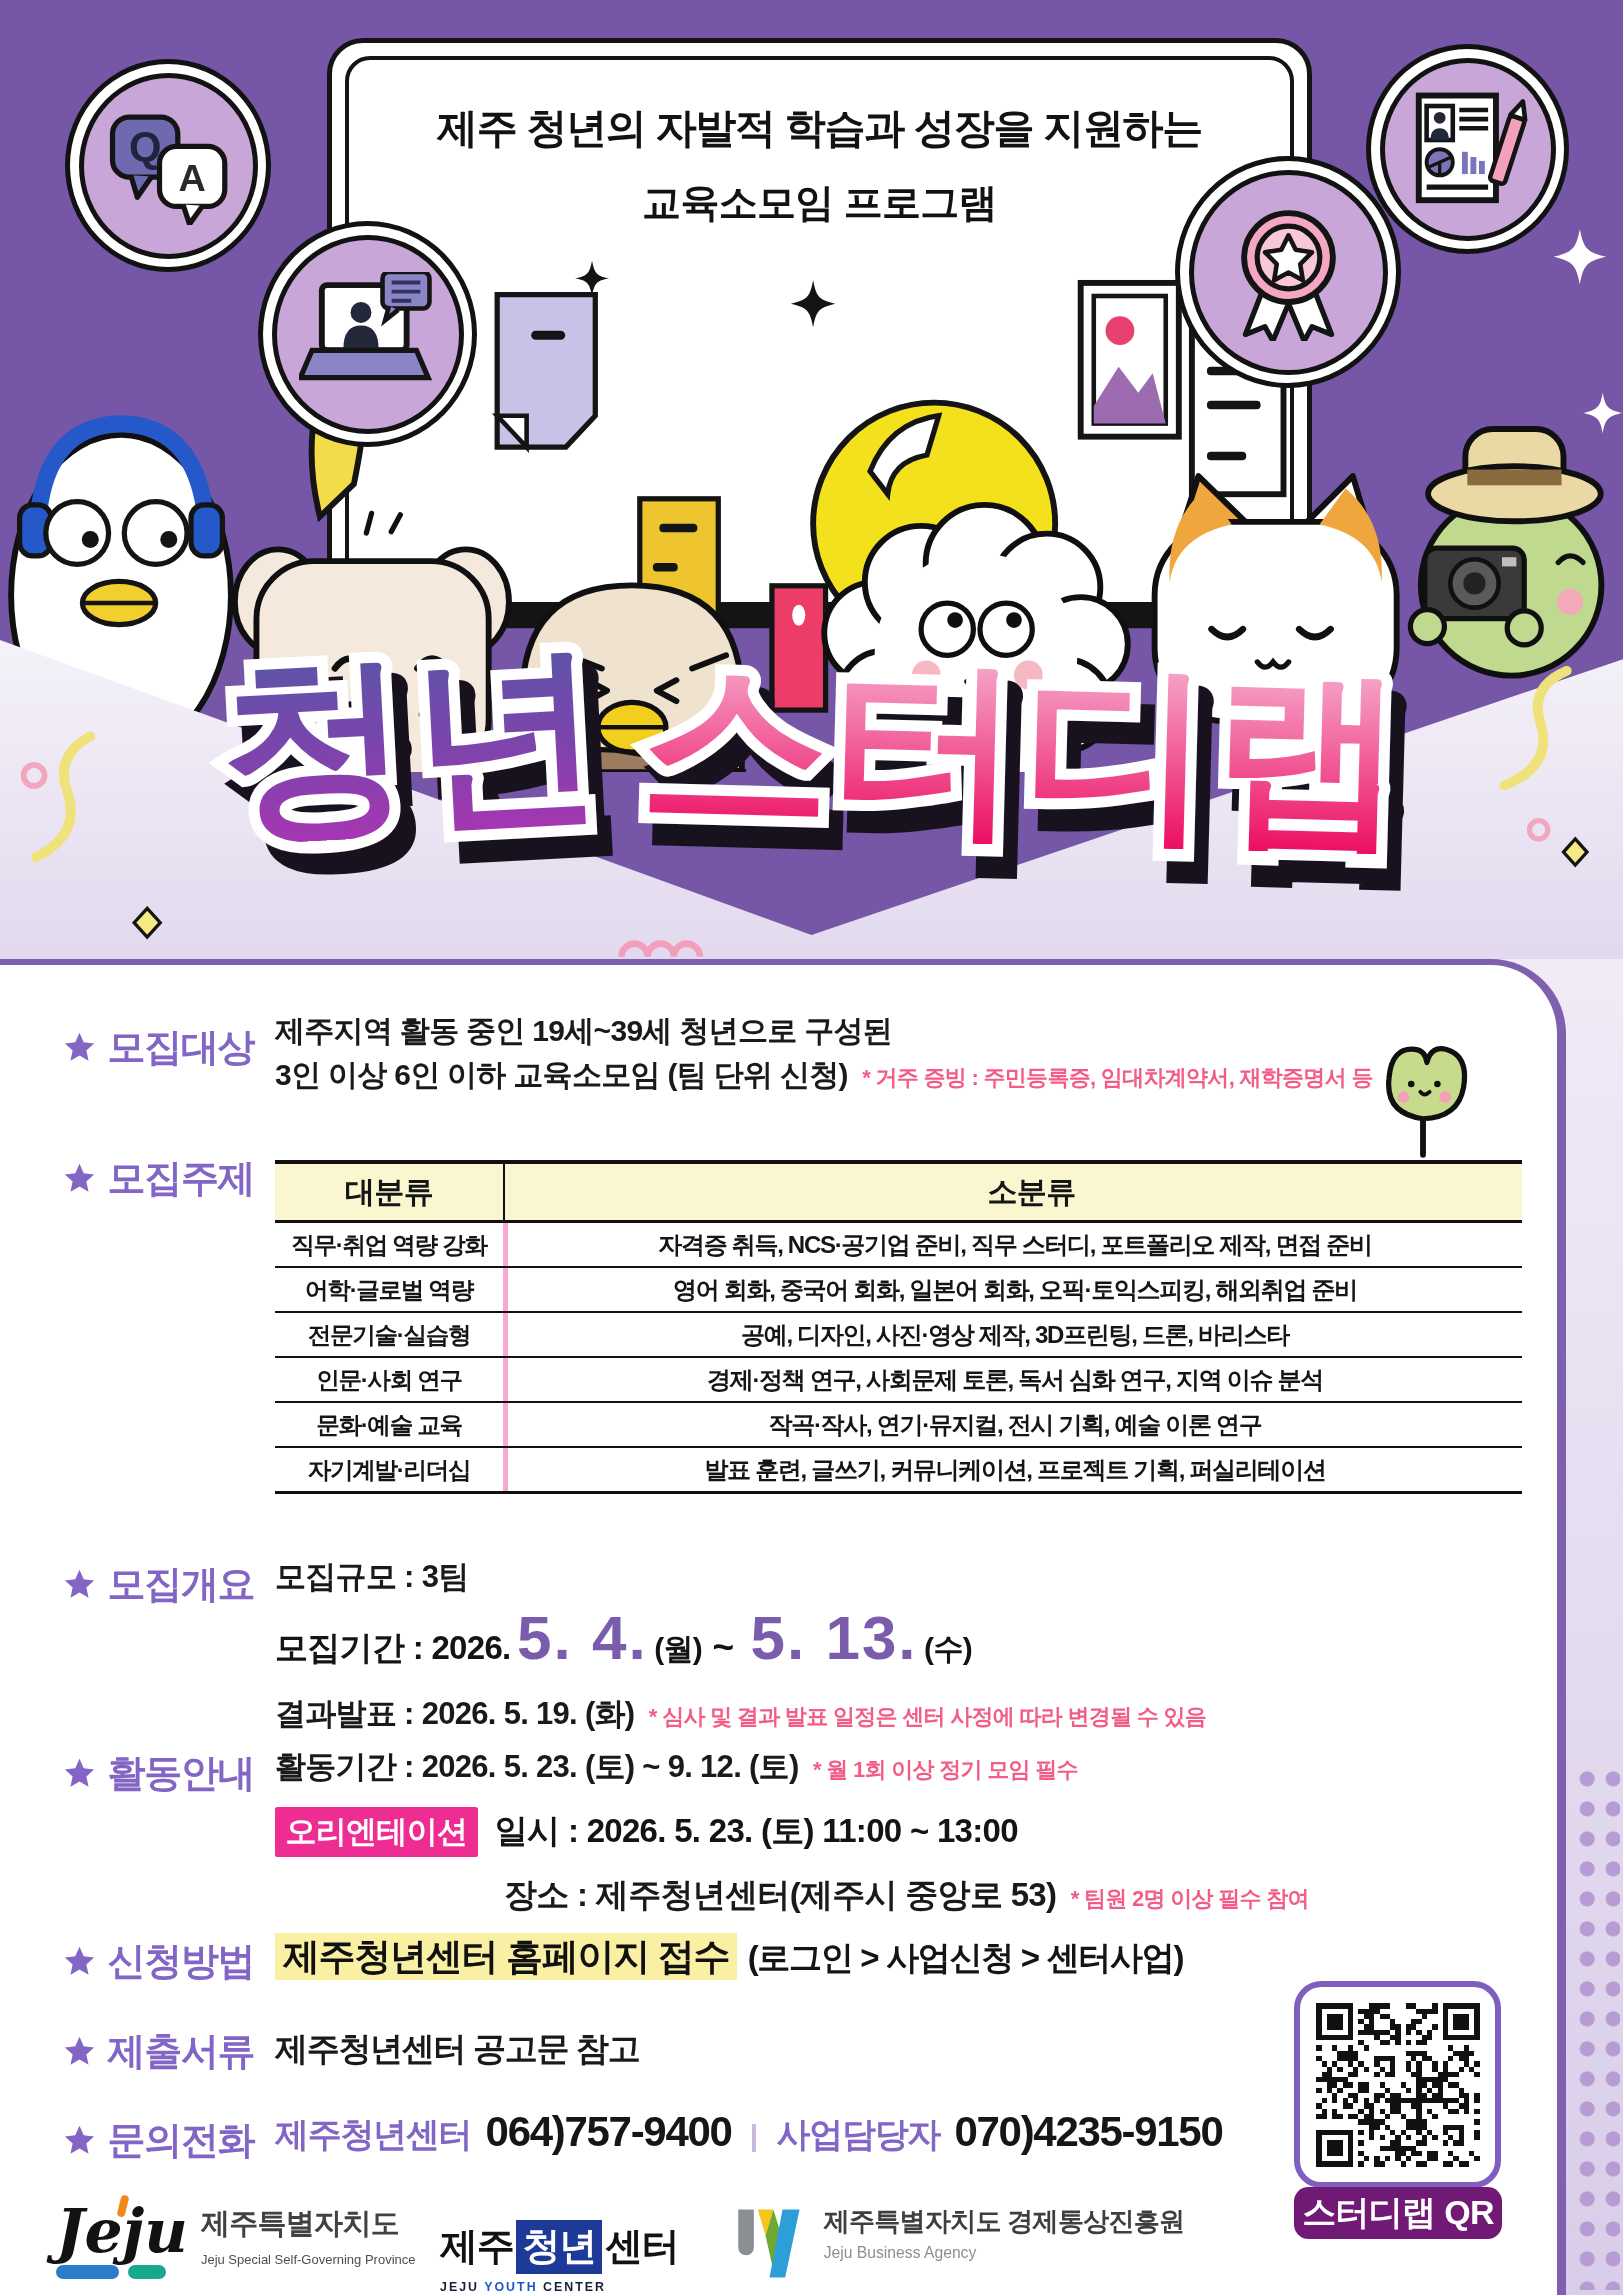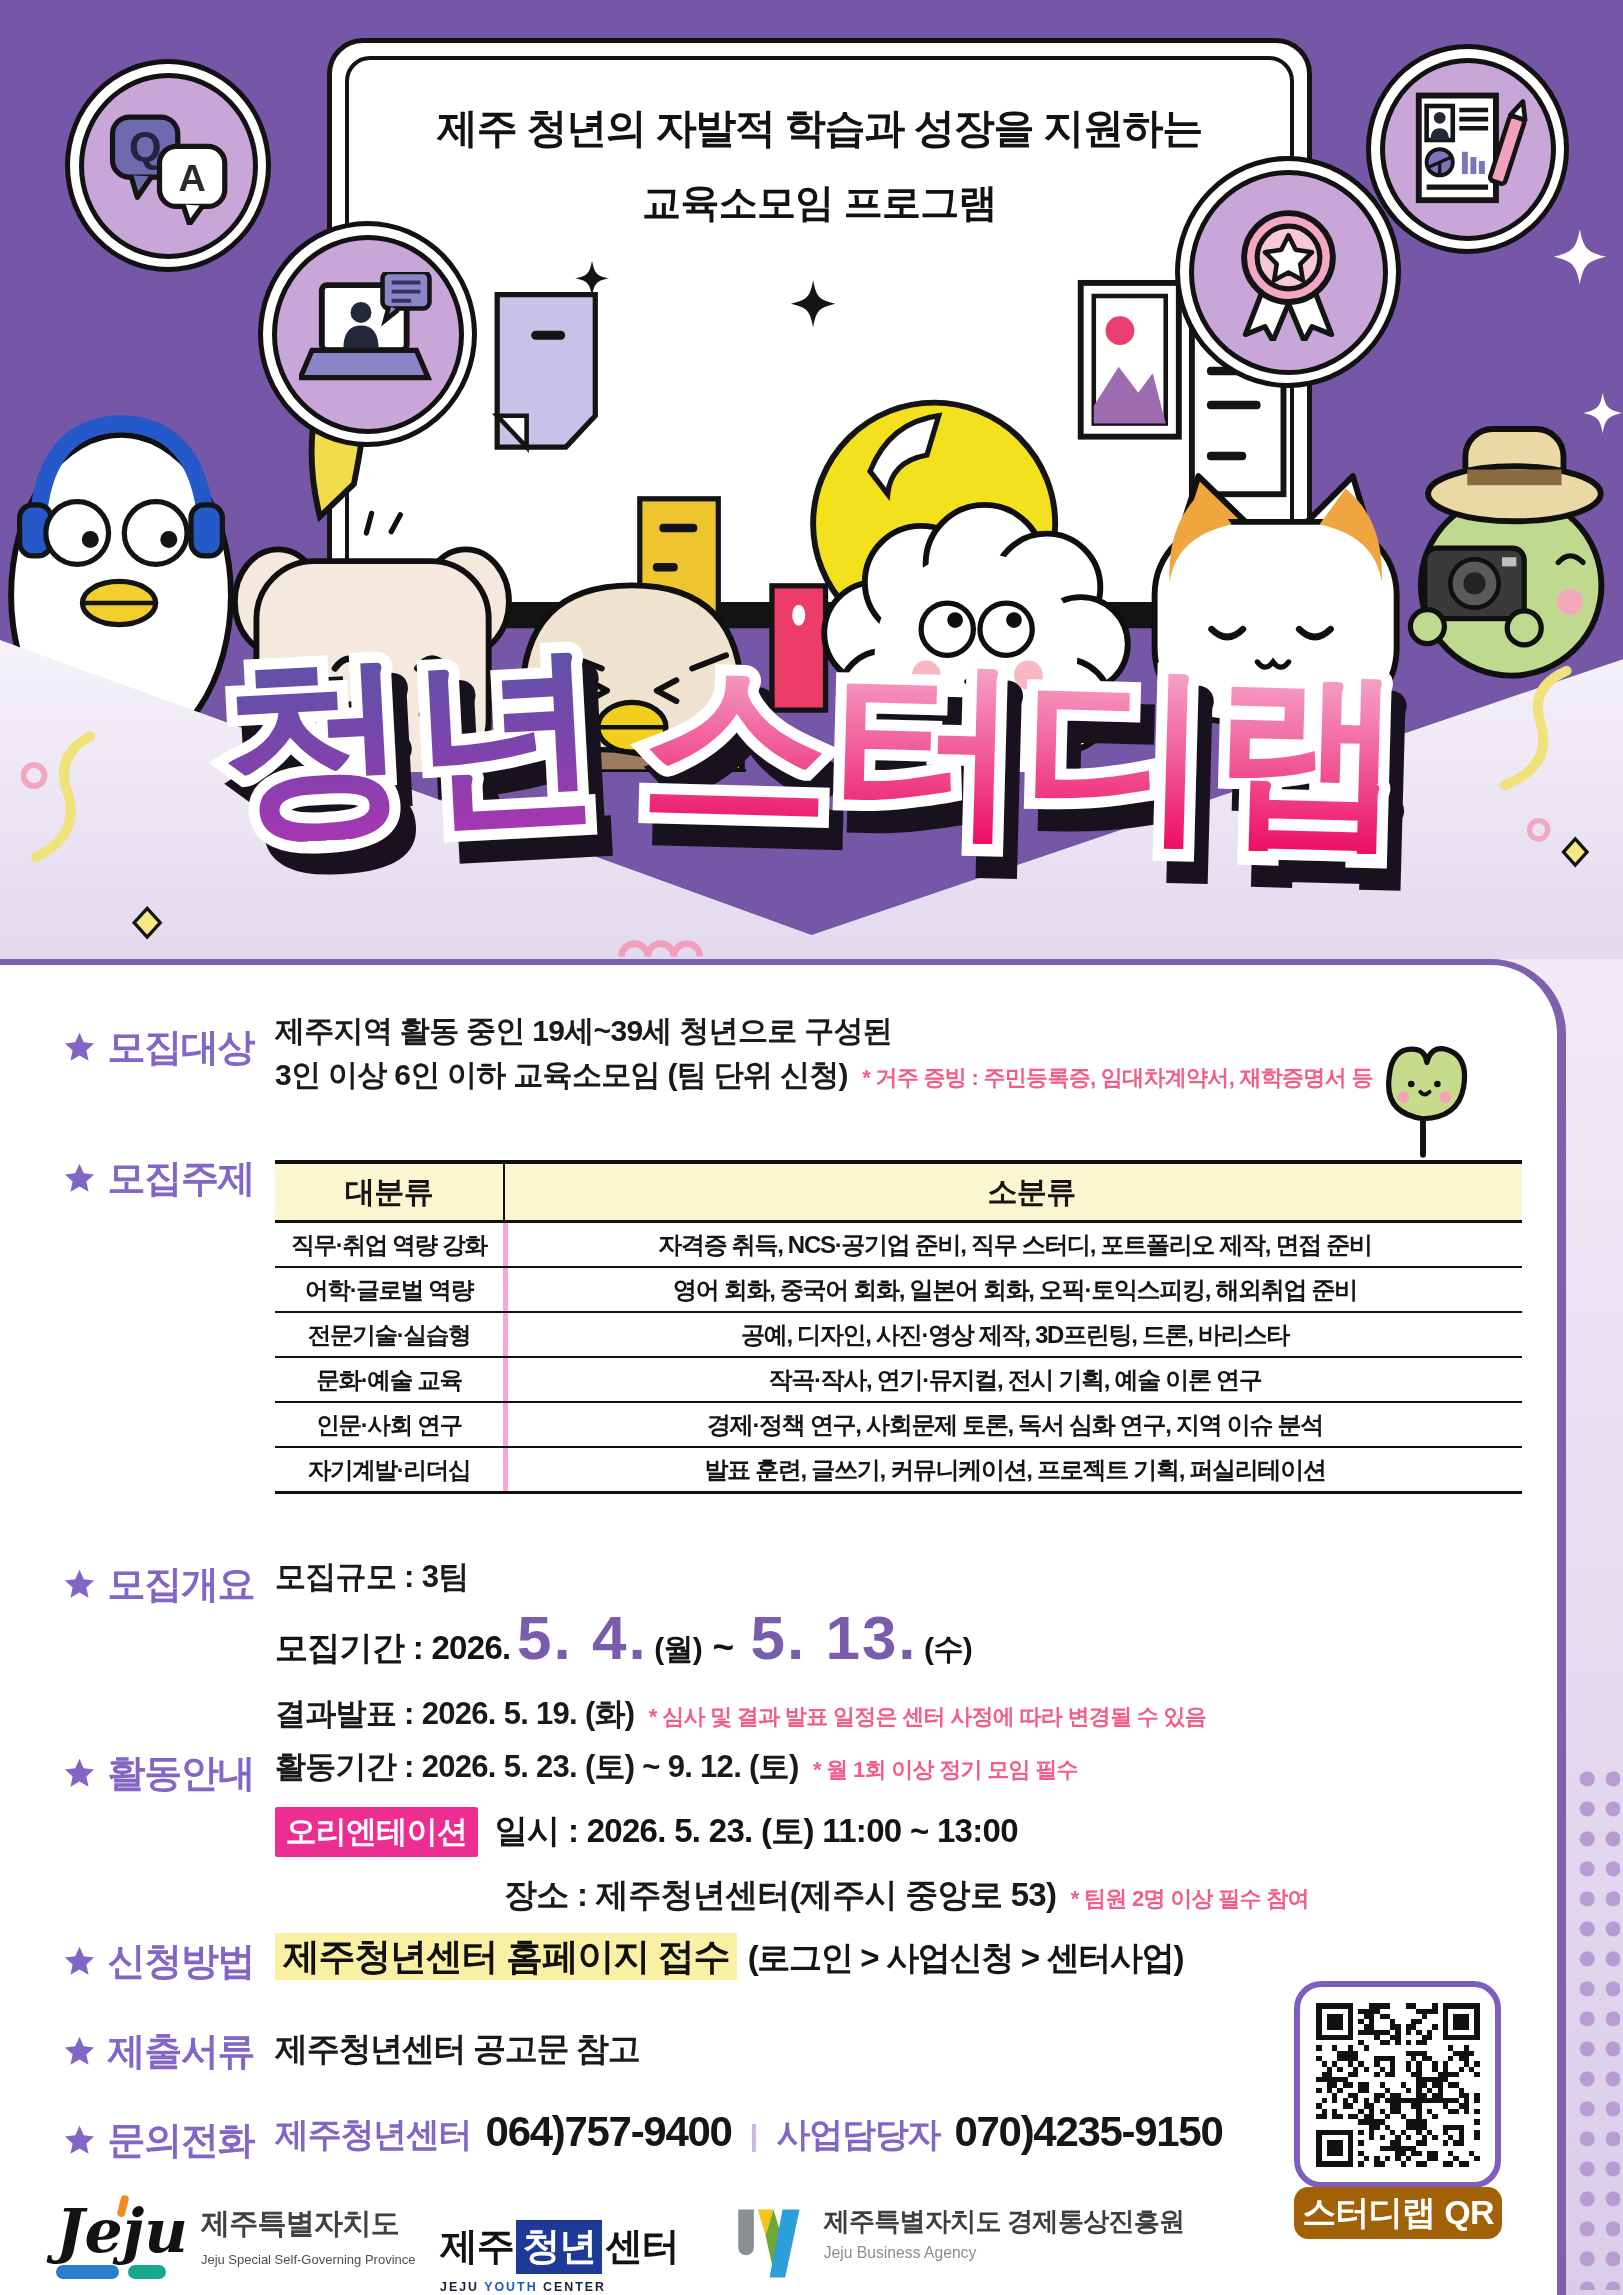--- a/index.html
+++ b/index.html
@@ -98,21 +98,21 @@
 
   .contact-line{position:absolute;left:275px;top:2108px;display:flex;align-items:baseline;}
   .c-org{color:#8265C4;font-weight:bold;font-size:34px;letter-spacing:-1.3px;margin-right:14.4px;}
   .c-phone{color:#161616;font-weight:bold;font-size:42px;letter-spacing:-1.3px;}
   .c-sep{color:#C8B6DF;font-size:30px;margin:0 18.3px;font-weight:bold;}
 
   
   .qr-box{position:absolute;left:1294px;top:1981px;width:195px;height:195px;background:#fff;
           border:6.5px solid #7E5FC0;border-radius:27.5px;}
   .qr-box svg{position:absolute;inset:10.5px;}
-  .qr-btn{position:absolute;left:1294px;top:2187px;width:208px;height:52px;background:#a16207;
+  .qr-btn{position:absolute;left:1294px;top:2187px;width:208px;height:52px;background:#701a75;
           border-radius:14.4px;display:flex;align-items:center;justify-content:center;
           color:#fff;font-weight:bold;font-size:34px;letter-spacing:-0.7px;}
 
   
   .logo{position:absolute;display:flex;align-items:flex-start;}
   .logo-jeju{left:56px;top:2204px;gap:13px;}
   .jeju-script{font-family:"DejaVu Serif",serif;font-style:italic;font-weight:bold;font-size:60px;
                color:#121212;line-height:0.9;position:relative;}
   .jeju-script .tick{position:absolute;left:63px;top:-9.2px;width:7.9px;height:22px;background:#F08A1D;
                      border-radius:3.9px;transform:rotate(14deg);}
@@ -421,26 +421,26 @@
       </div>
         <div class="trow">
         <div class="tcell-l">어학·글로벌 역량</div>
         <div class="tcell-r">영어 회화, 중국어 회화, 일본어 회화, 오픽·토익스피킹, 해외취업 준비</div>
       </div>
         <div class="trow">
         <div class="tcell-l">전문기술·실습형</div>
         <div class="tcell-r">공예, 디자인, 사진·영상 제작, 3D프린팅, 드론, 바리스타</div>
       </div>
         <div class="trow">
+        <div class="tcell-l">인문·사회 연구</div>
+        <div class="tcell-r">경제·정책 연구, 사회문제 토론, 독서 심화 연구, 지역 이슈 분석</div>
+      </div>
+        <div class="trow">
         <div class="tcell-l">문화·예술 교육</div>
         <div class="tcell-r">작곡·작사, 연기·뮤지컬, 전시 기획, 예술 이론 연구</div>
-      </div>
-        <div class="trow">
-        <div class="tcell-l">인문·사회 연구</div>
-        <div class="tcell-r">경제·정책 연구, 사회문제 토론, 독서 심화 연구, 지역 이슈 분석</div>
       </div>
         <div class="trow">
         <div class="tcell-l">자기계발·리더십</div>
         <div class="tcell-r">발표 훈련, 글쓰기, 커뮤니케이션, 프로젝트 기획, 퍼실리테이션</div>
       </div>
       </div>
   </div>
 
   <div class="sec-label" style="top:1559px">
     <svg viewBox="0 0 24 24">

